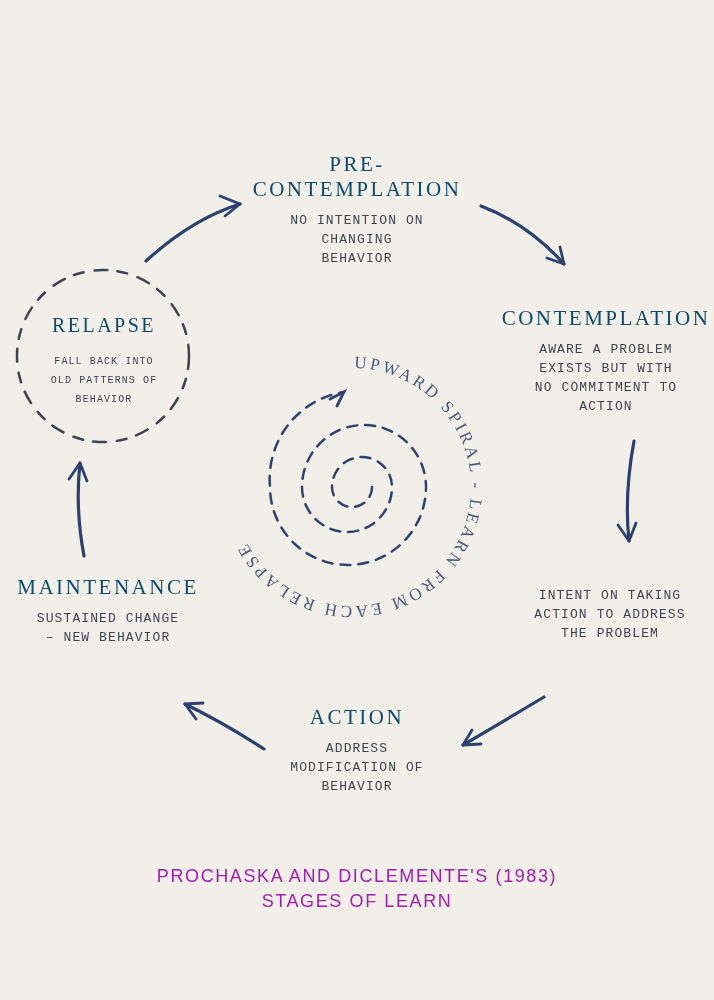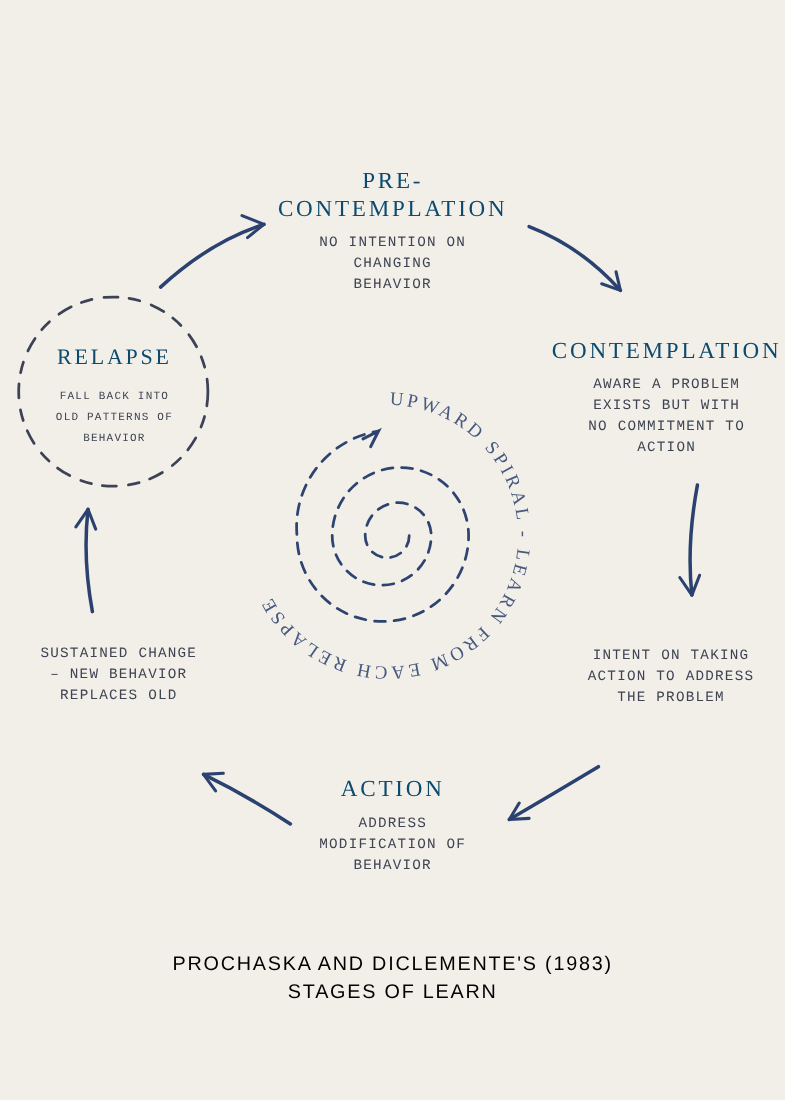--- a/index.html
+++ b/index.html
@@ -36,21 +36,21 @@
     letter-spacing: 1.1px;
     line-height: 19px;
   }
   .stage-desc div { white-space: nowrap; }
   .caption {
     position: absolute;
     left: 357px; top: 864px;
     transform: translateX(-50%);
     text-align: center;
     font-family: "Liberation Sans", sans-serif;
-    color: #000000;
+    color: #a21caf;
     font-size: 18px;
     letter-spacing: 1.6px;
     line-height: 25px;
   }
   .caption div { white-space: nowrap; }
   .spiral-label {
     font-family: "Liberation Serif", serif;
     font-size: 17px;
     letter-spacing: 3px;
     fill: #46597e;
@@ -144,24 +144,24 @@
   <div class="stage" style="left:357px; top:705px;">
     <div class="stage-title">ACTION</div>
     <div class="stage-desc">
       <div>ADDRESS</div>
       <div>MODIFICATION OF</div>
       <div>BEHAVIOR</div>
     </div>
   </div>
 
   <div class="stage" style="left:108px; top:575px;">
+    <div class="stage-title">MAINTENANCE</div>
     <div class="stage-desc">
       <div>SUSTAINED CHANGE</div>
       <div>– NEW BEHAVIOR</div>
-      <div>REPLACES OLD</div>
     </div>
   </div>
 
   <div class="stage" style="left:104px; top:313px;">
     <div class="stage-title" style="font-size:20px;">RELAPSE</div>
     <div class="stage-desc" style="margin-top:14px; font-size:10px;">
       <div>FALL BACK INTO</div>
       <div>OLD PATTERNS OF</div>
       <div>BEHAVIOR</div>
     </div>

